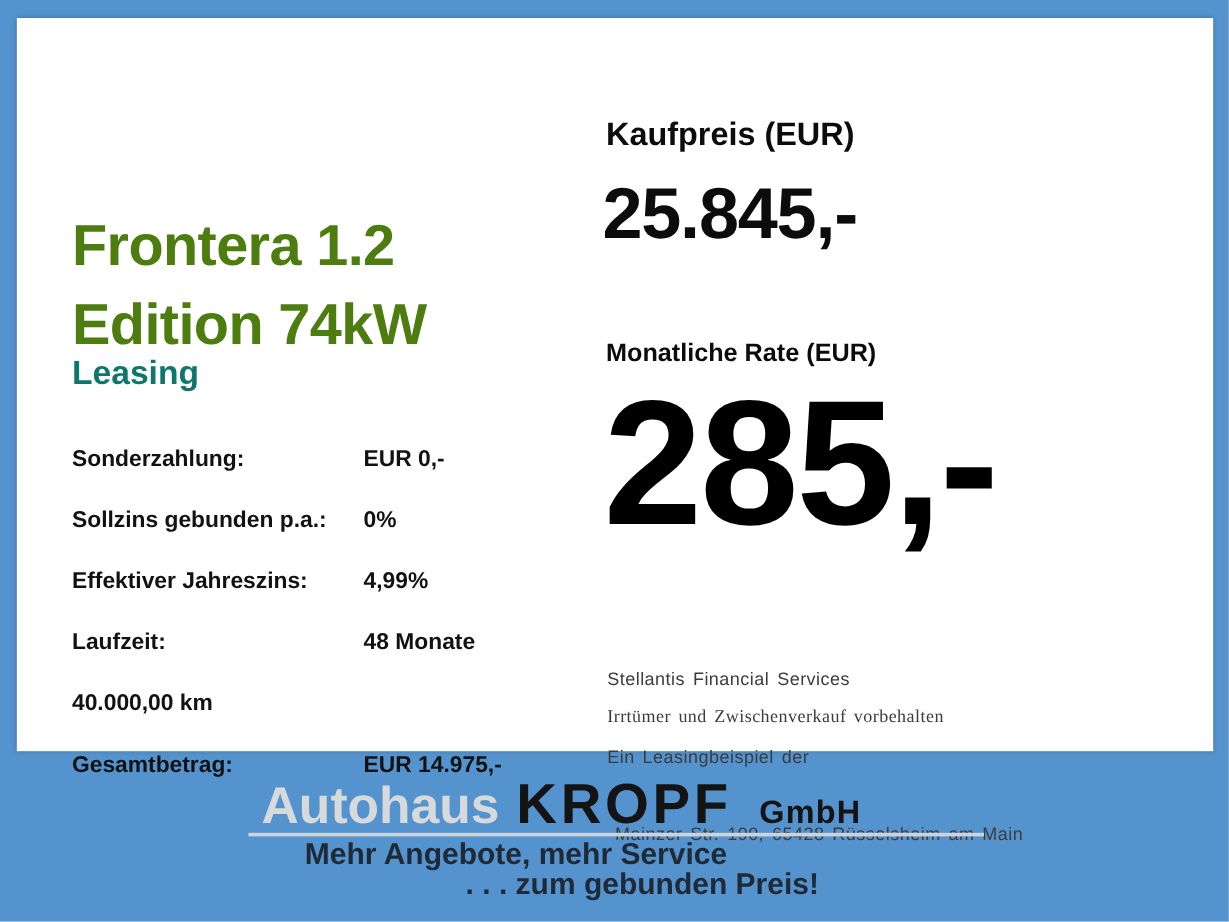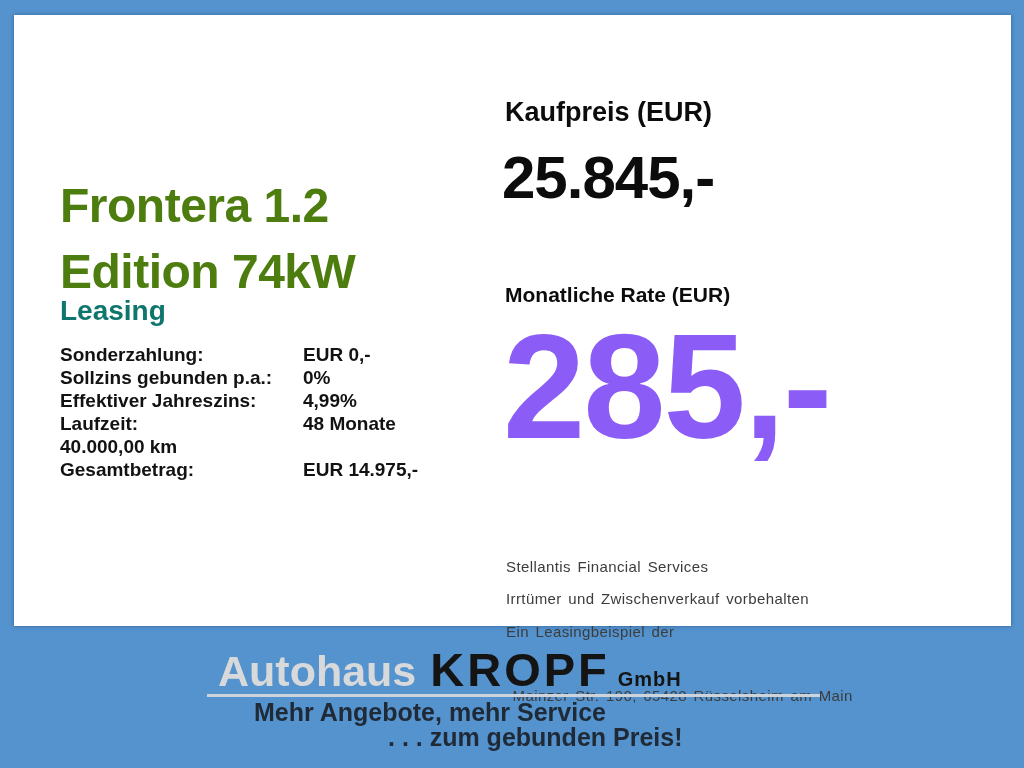--- a/index.html
+++ b/index.html
@@ -38,21 +38,21 @@
     color: #0f766e;
   }
   .leasing-table {
     position: absolute;
     left: 46px; top: 328px;
     font-size: 19px; font-weight: bold;
     line-height: 23px;
     color: #121212;
     white-space: nowrap;
   }
-  .leasing-row { display: flex; }
+  .leasing-row { display: flex; margin-top: 28px; }
   .leasing-row .row-label { width: 243px; flex: 0 0 243px; }
   .leasing-row .row-value { }
   
   .kaufpreis-label {
     position: absolute;
     left: 491px; top: 82px;
     font-size: 27px; font-weight: bold;
     color: #0c0c0c;
     white-space: nowrap;
   }
@@ -71,63 +71,64 @@
     font-size: 21px; font-weight: bold;
     color: #0c0c0c;
     white-space: nowrap;
   }
   .rate-value {
     position: absolute;
     left: 489px; top: 298px;
     font-size: 148px; font-weight: bold;
     line-height: 148px;
     letter-spacing: -2px;
-    color: #8b5cf6;
+    color: #000000;
     white-space: nowrap;
   }
   .disclaimer {
     position: absolute;
     left: 492px; top: 498px;
     font-size: 15px; font-weight: normal;
     line-height: 21.5px;
     letter-spacing: 0.4px;
     word-spacing: 2px;
     color: #3c3c3c;
     white-space: pre;
   }
   .disclaimer-note {
     position: absolute;
     left: 492px; top: 575px;
     font-size: 15px;
     letter-spacing: 0.4px;
     word-spacing: 2px;
     color: #3c3c3c;
     white-space: nowrap;
+    font-family: Liberation Serif, serif;
   }
   
   .brand-line {
     position: absolute;
     left: 218px; top: 641px;
     font-size: 47px; line-height: 58px;
     white-space: nowrap;
   }
   .brand-autohaus {
     font-size: 43px; font-weight: bold;
     color: #d7d9db;
   }
   .brand-kropf {
     font-size: 47px; font-weight: bold;
     color: #141414;
     letter-spacing: 3px;
     margin-left: 14px;
   }
   .brand-gmbh {
-    font-size: 20px; font-weight: bold;
+    font-size: 27px; font-weight: bold;
     color: #141414;
-    margin-left: 8px;
+    margin-left: 23px;
     letter-spacing: 1px;
   }
   .brand-underline {
     position: absolute;
     left: 207px; top: 694px;
     width: 613px; height: 3px;
     background: #ccd3da;
   }
   .tagline-1 {
     position: absolute;

